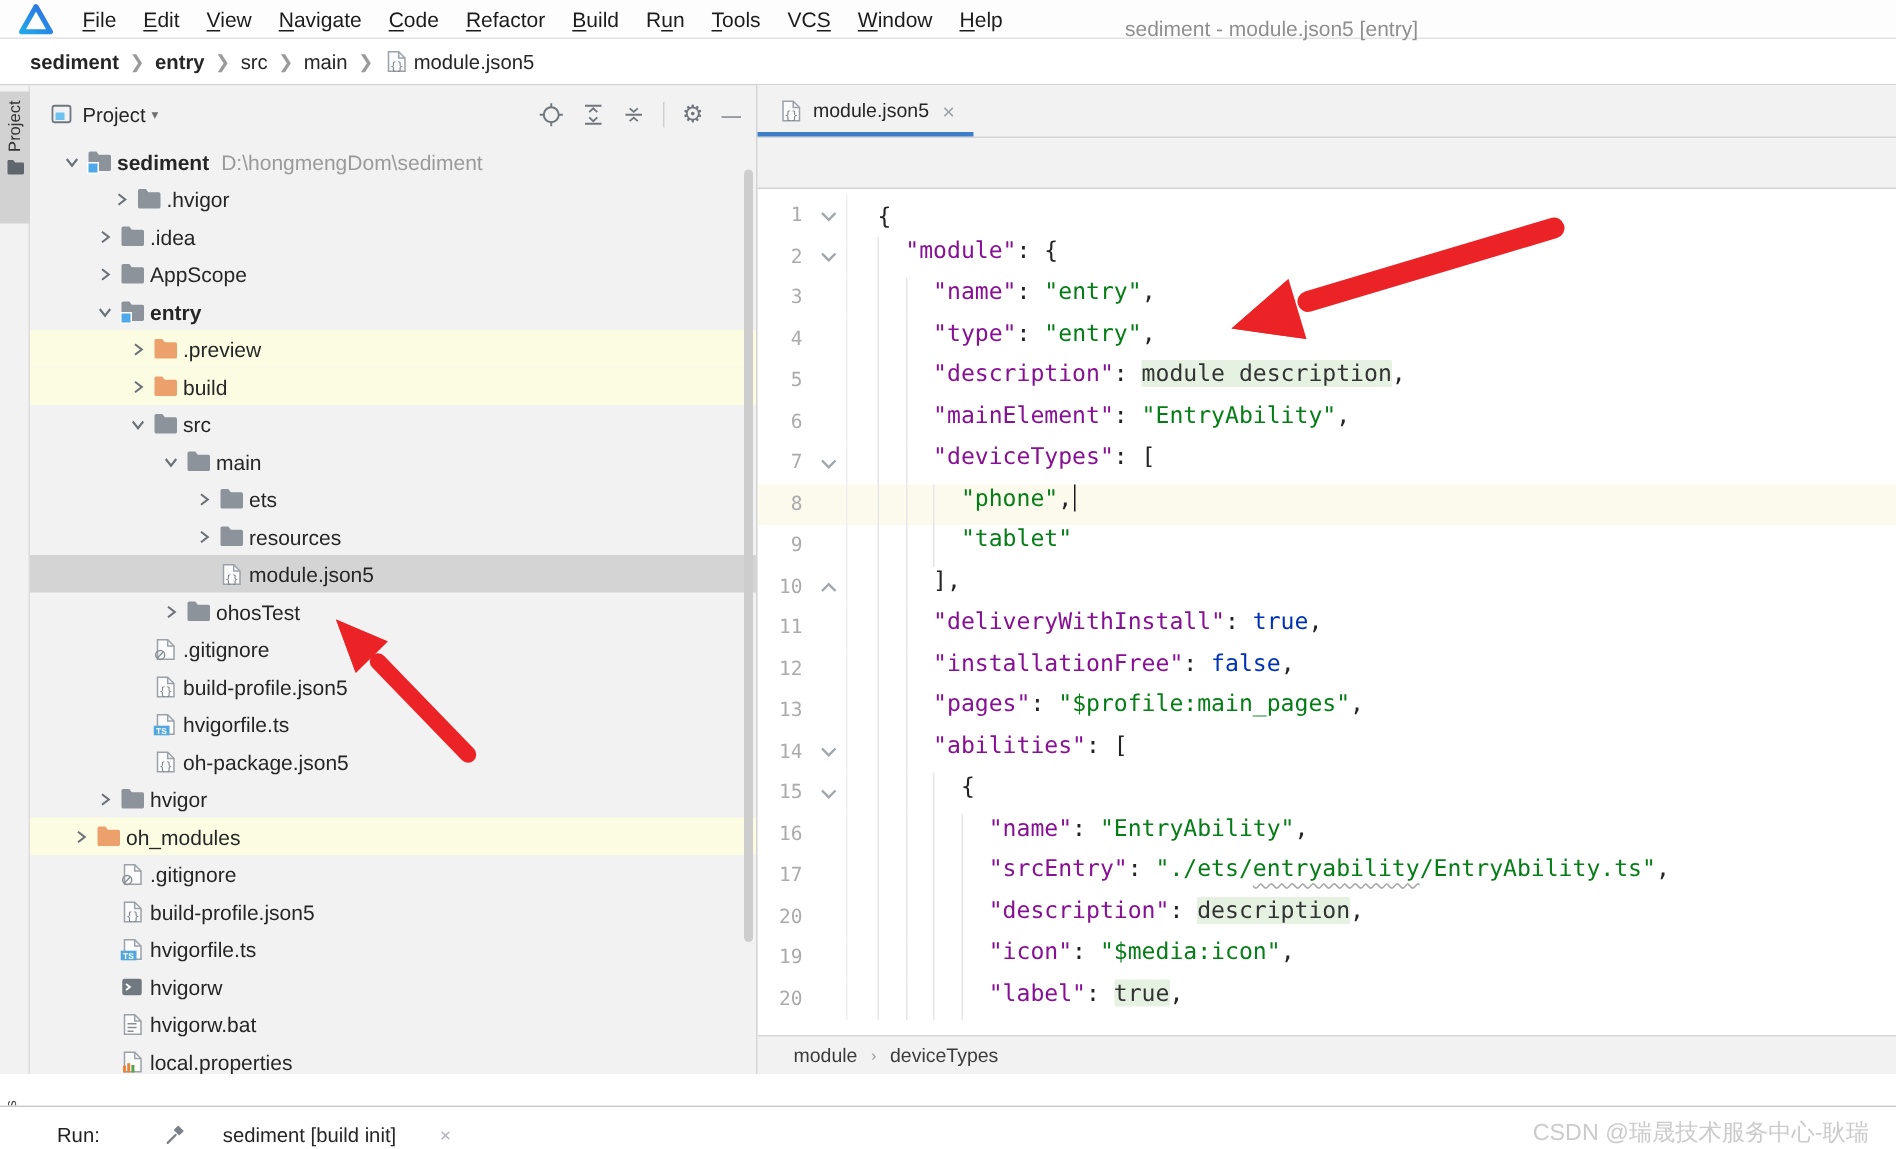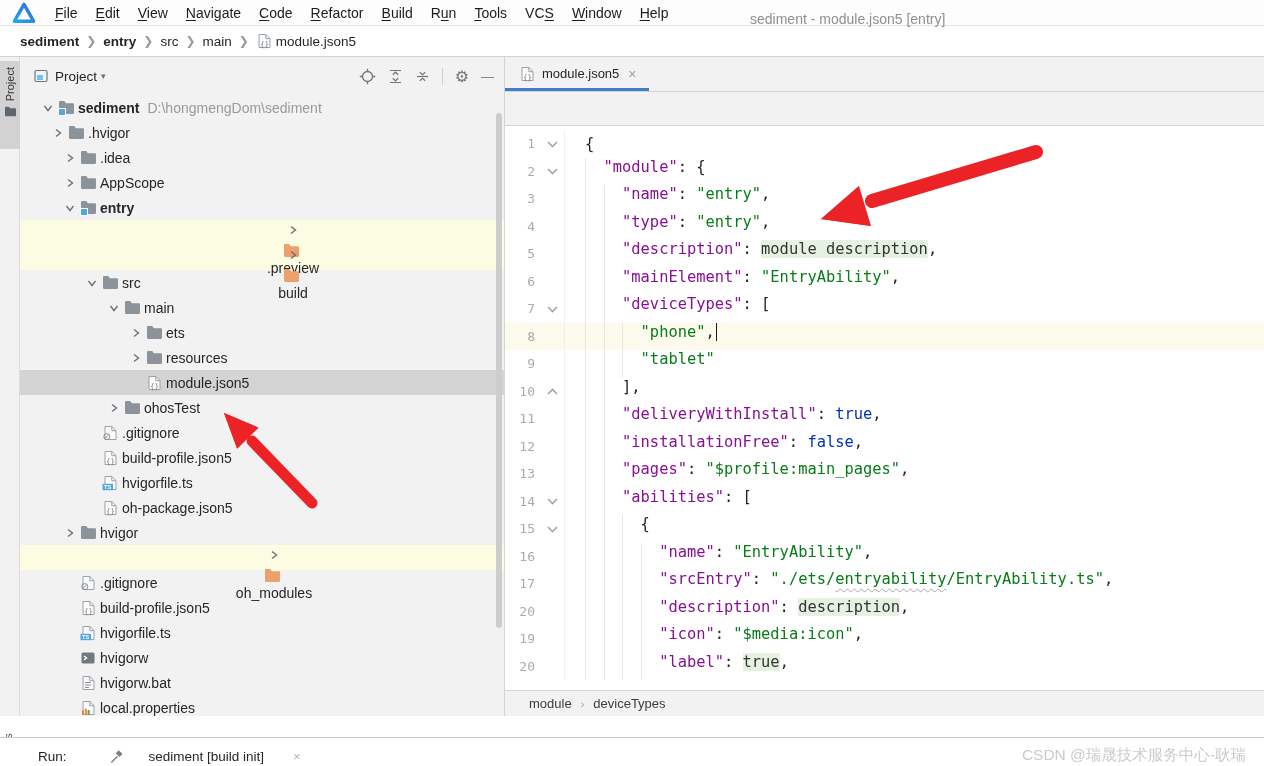--- a/index.html
+++ b/index.html
@@ -37,21 +37,21 @@
   
   #project-panel { width:485px; background:#f2f2f2; border-right:1px solid #d4d4d4;
     position:relative; overflow:hidden; }
   #proj-header { height:38px; display:flex; align-items:center; padding:0 10px 0 14px; }
   #proj-title { font-size:13.5px; color:#262626; margin:0 4px 0 7px; }
   #proj-caret { font-size:9px; color:#6e6e6e; margin-right:8px; }
   #proj-tools { margin-left:auto; display:flex; align-items:center; gap:12px; }
   #proj-tools .tooldiv { width:1px; height:17px; background:#d0d0d0; }
   .tree { font-size:14px; }
   .trow { height:25px; display:flex; align-items:center; white-space:nowrap; }
-  .trow.yellow { background:#FCFCE3;flex-direction:column; }
+  .trow.yellow { background:#FCFCE3; }
   .trow.selected { background:#D4D4D4; }
   .trow .chev { width:20px; display:flex; justify-content:center; align-items:center; flex:0 0 20px; }
   .trow .ficon { width:20px; display:flex; align-items:center; flex:0 0 20px; }
   .trow .tl { color:#262626; }
   .trow .tl.bold { font-weight:bold; }
   .trow .tpath { color:#9a9a9a; margin-left:8px; }
   #proj-scroll { position:absolute; right:1px; top:40px; width:8px; height:610px; }
   #proj-thumb { position:absolute; top:16px; left:1px; width:6px; height:515px;
     background:#cdcdcd; border-radius:4px; }
 
@@ -221,21 +221,21 @@
           </span>
           <span class="ficon">
             <svg width="17" height="16" viewBox="0 0 17 16">
               <path d="M1 2.2C1 1.5 1.5 1 2.2 1h4l1.7 2.2h7C15.5 3.2 16 3.7 16 4.4v8.4c0 .7-.5 1.2-1.2 1.2H2.2C1.5 14 1 13.5 1 12.8z" fill="#8C939B"></path>
               <rect x="0.5" y="8.5" width="7" height="7" fill="#4FA8E8" stroke="#fff"></rect>
             </svg>
           </span>
           <span class="tl bold">sediment</span>
           <span class="tpath">D:\hongmengDom\sediment</span>
         </div>
-        <div class="trow " style="padding-left:28px">
+        <div class="trow " style="padding-left:51px">
           <span class="chev">
             <svg width="12" height="12" viewBox="0 0 12 12">
               <path d="M4 2.5L8.5 6L4 9.5" fill="none" stroke="#6B7178" stroke-width="1.4"></path>
             </svg>
           </span>
           <span class="ficon">
             <svg width="17" height="15" viewBox="0 0 17 15">
               <path d="M1 2.2C1 1.5 1.5 1 2.2 1h4l1.7 2.2h7C15.5 3.2 16 3.7 16 4.4v8.4c0 .7-.5 1.2-1.2 1.2H2.2C1.5 14 1 13.5 1 12.8z" fill="#8C939B"></path>
             </svg>
           </span>

